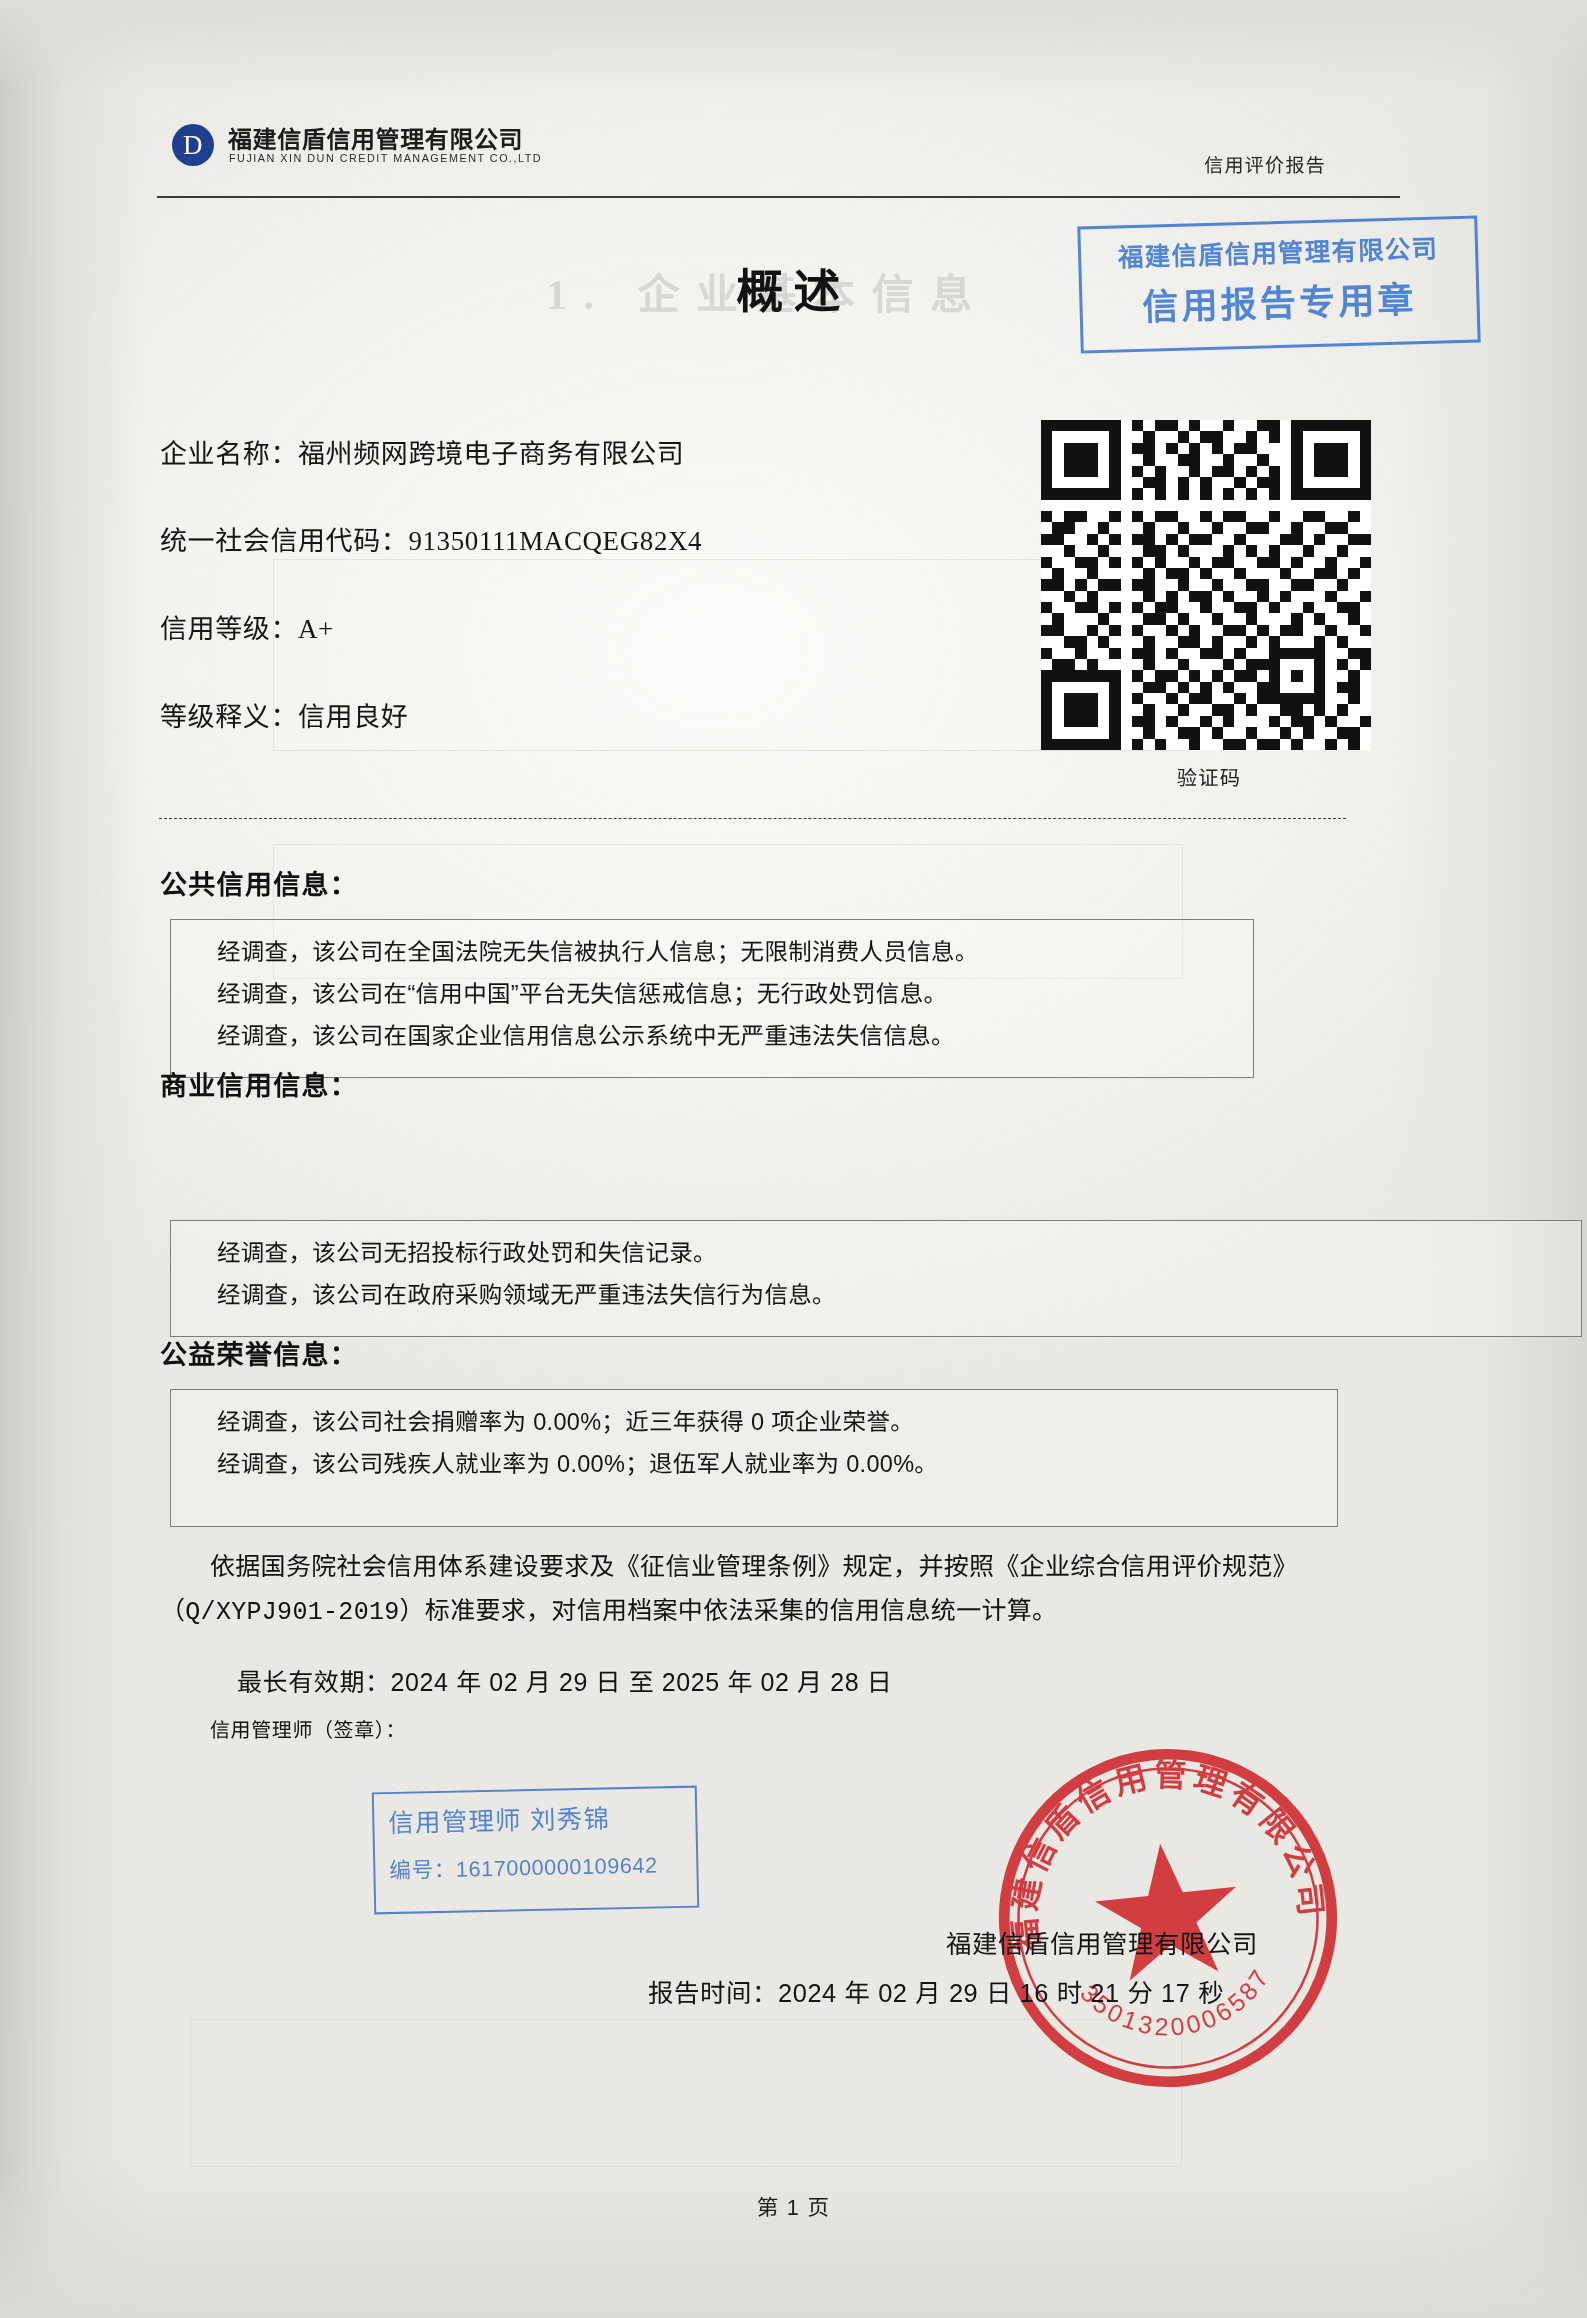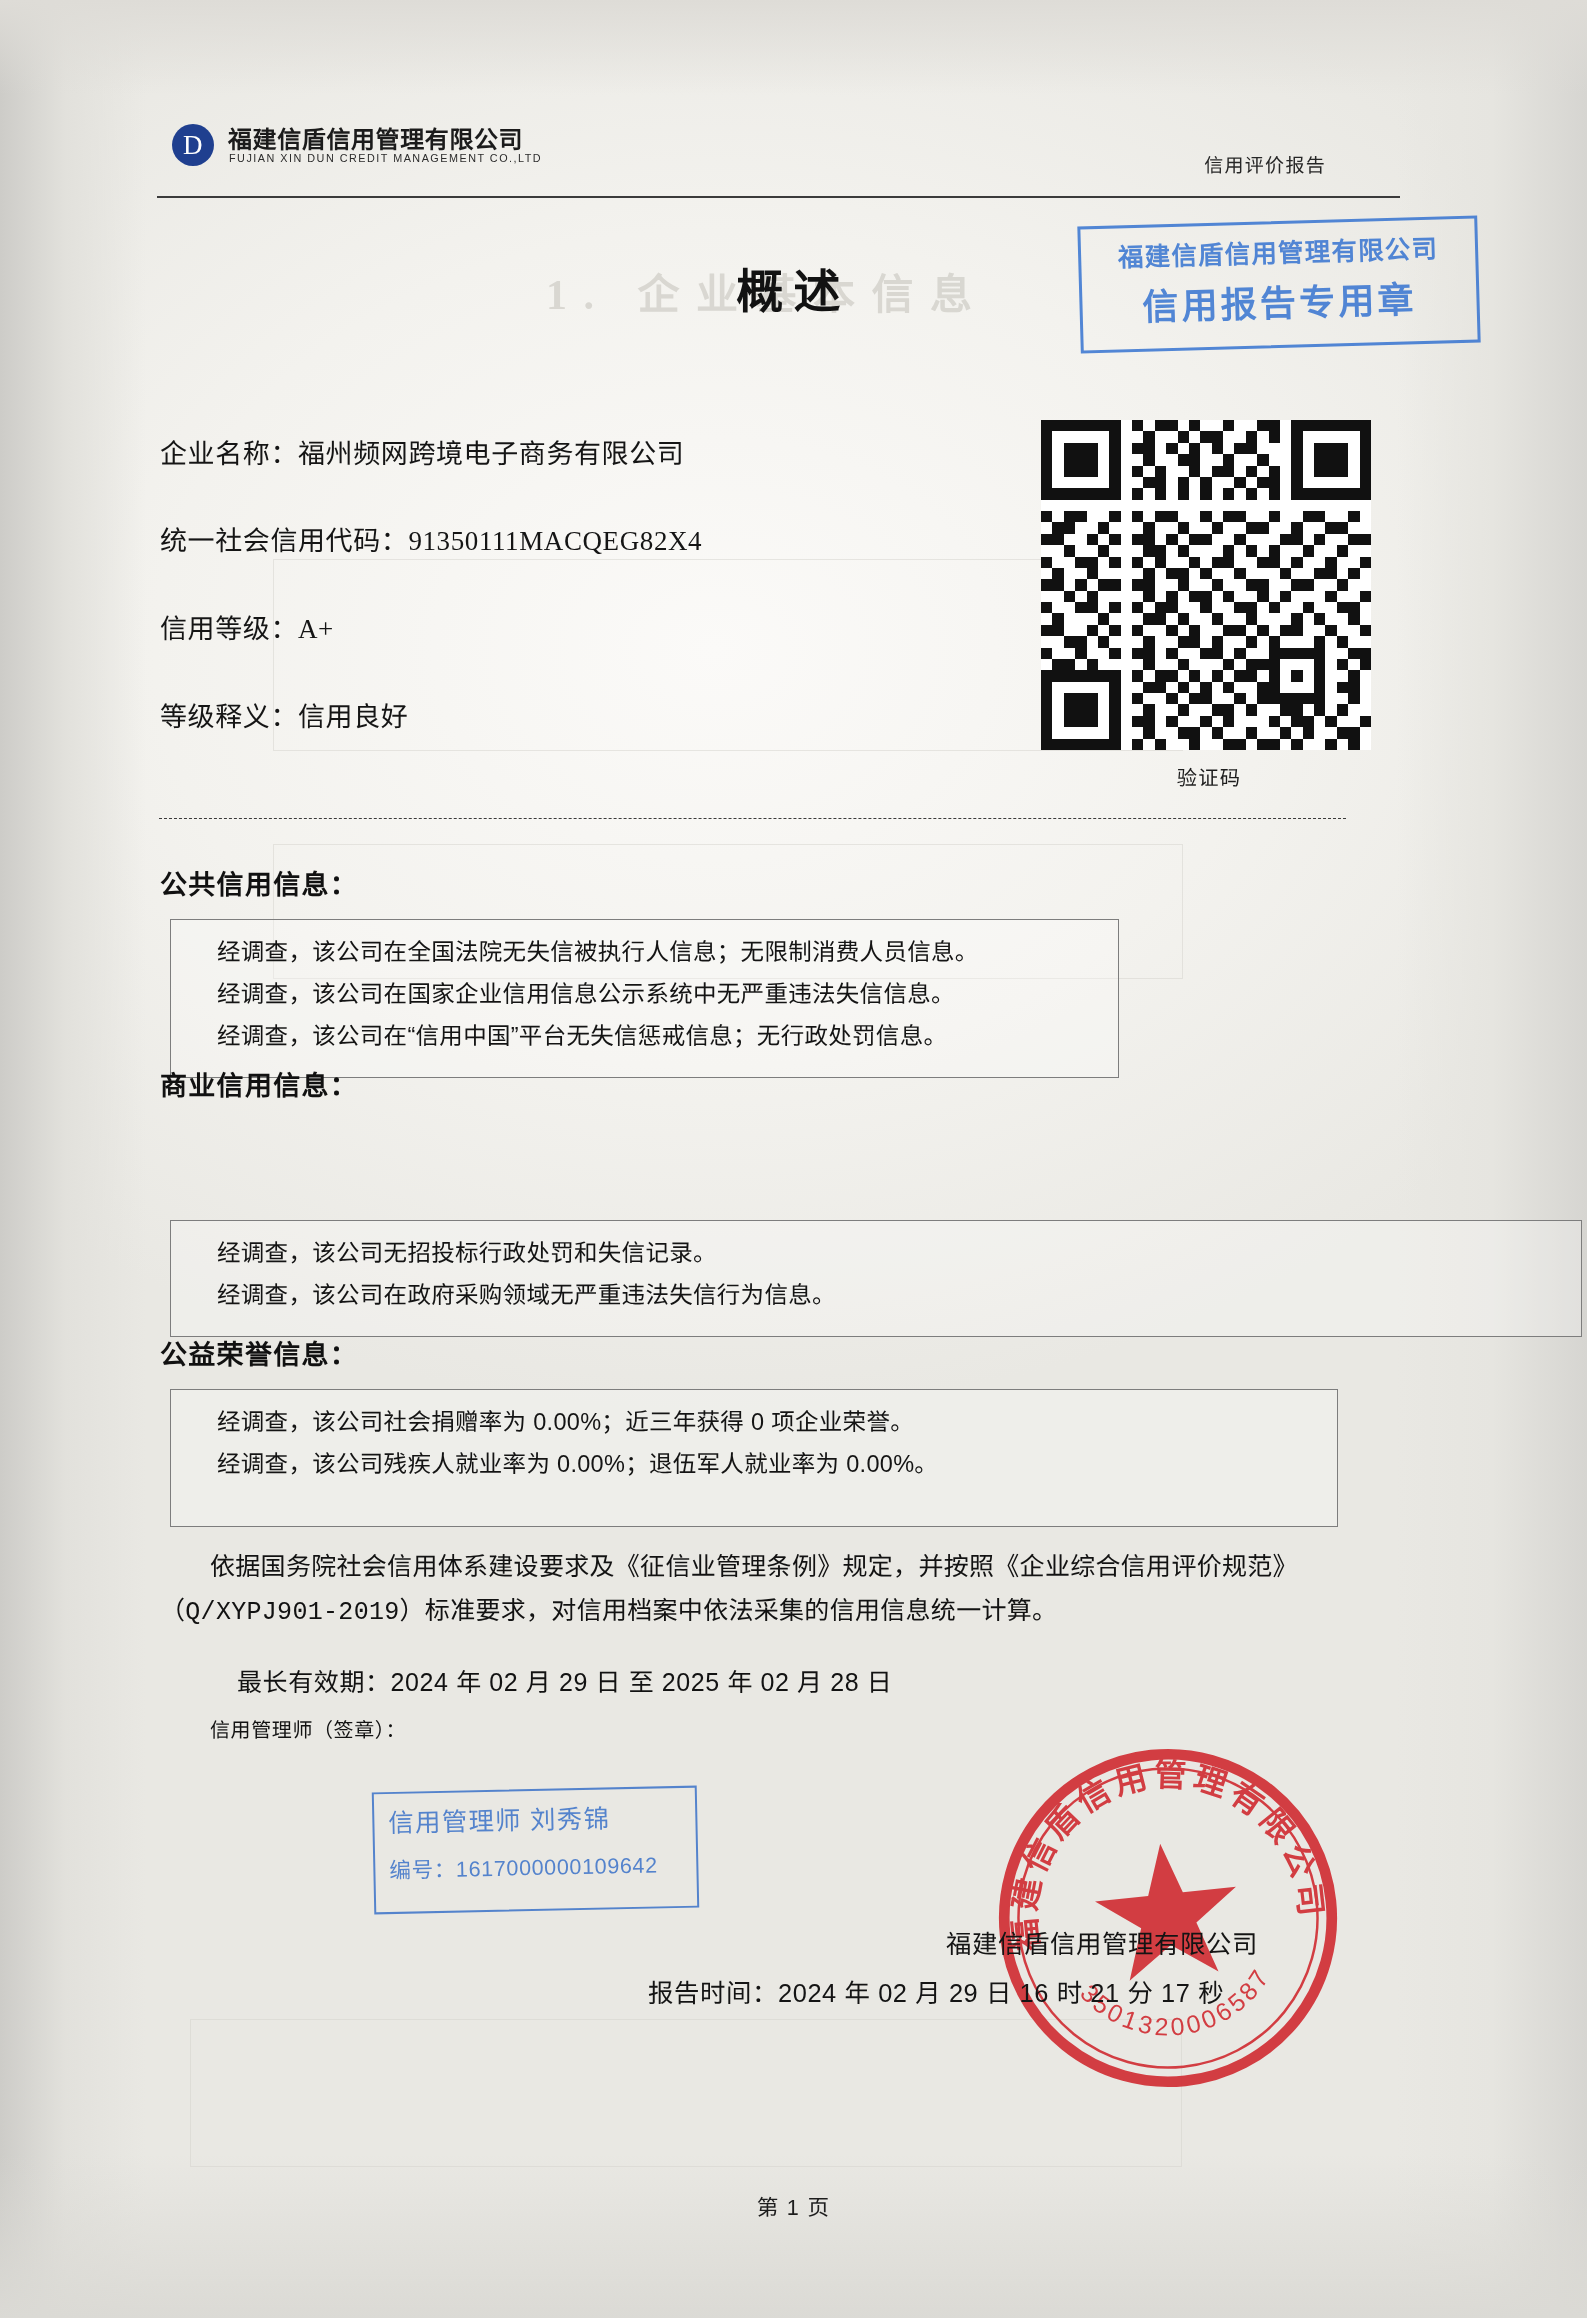--- a/index.html
+++ b/index.html
@@ -222,21 +222,21 @@
     color: #141414;
     letter-spacing: 0.3px;
     margin: 0;
     padding: 0 0 0 46px;
     line-height: 42px;
     font-family: "Liberation Sans", sans-serif;
     white-space: nowrap;
   }
 
   #sec1-title { top: 863px; }
-  #sec1-box { top: 919px; width: 949px; height: 159px; padding-top: 11.4px; }
+  #sec1-box { top: 919px; width: 1084px; height: 159px; padding-top: 11.4px; }
   #sec2-title { top: 1064px; }
   #sec2-box { top: 1220px; width: 1412px; height: 117px; padding-top: 11.4px; }
   #sec3-title { top: 1333px; }
   #sec3-box { top: 1389px; width: 1168px; height: 138px; padding-top: 11.4px; }
 
   
   .statement {
     position: absolute;
     left: 160px; top: 1522px;
     width: 1206px;
@@ -627,22 +627,22 @@
       </g>
     </svg>
   </div>
   <div class="qr-label">验证码</div>
 
   <div class="dashed"></div>
 
   <div class="sec-title" id="sec1-title">公共信用信息：</div>
   <div class="sec-box" id="sec1-box">
     <p class="sec-line">经调查，该公司在全国法院无失信被执行人信息；无限制消费人员信息。</p>
+    <p class="sec-line">经调查，该公司在“信用中国”平台无失信惩戒信息；无行政处罚信息。</p>
     <p class="sec-line">经调查，该公司在国家企业信用信息公示系统中无严重违法失信信息。</p>
-    <p class="sec-line">经调查，该公司在“信用中国”平台无失信惩戒信息；无行政处罚信息。</p>
   </div>
 
   <div class="sec-title" id="sec2-title">商业信用信息：</div>
   <div class="sec-box" id="sec2-box">
     <p class="sec-line">经调查，该公司无招投标行政处罚和失信记录。</p>
     <p class="sec-line">经调查，该公司在政府采购领域无严重违法失信行为信息。</p>
   </div>
 
   <div class="sec-title" id="sec3-title">公益荣誉信息：</div>
   <div class="sec-box" id="sec3-box">

